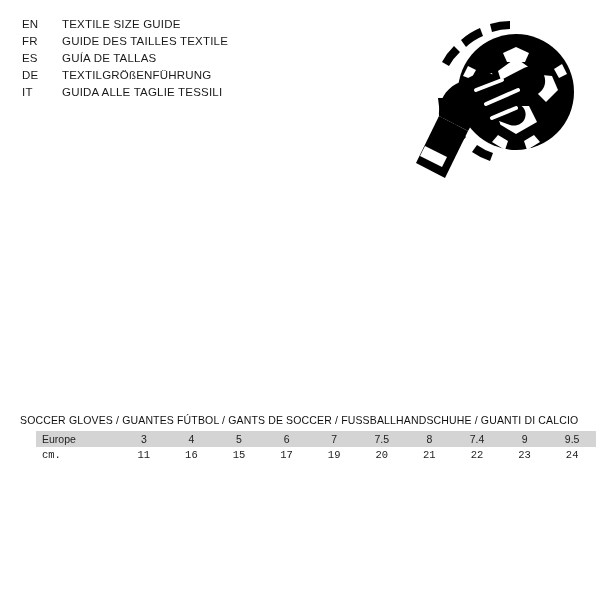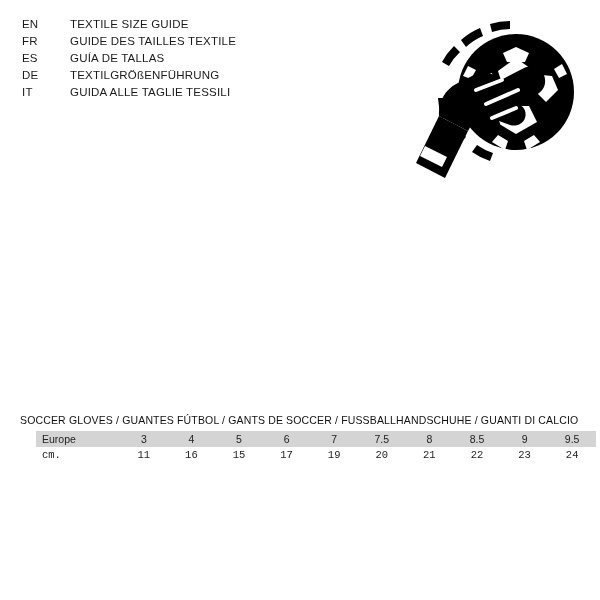--- a/index.html
+++ b/index.html
@@ -33,21 +33,20 @@
   .legend-code {
     width: 40px;
     font-size: 11.5px;
     letter-spacing: 0.2px;
     color: #1a1a1a;
   }
   .legend-text {
     font-size: 11.5px;
     letter-spacing: 0.2px;
     color: #1a1a1a;
-    margin-left: 8px;
   }
 
   
   #illustration {
     position: absolute;
     left: 398px;
     top: 6px;
     width: 196px;
     height: 186px;
   }
@@ -181,21 +180,21 @@
     <tbody>
       <tr class="row-europe">
         <td class="label-cell">Europe</td>
         <td>3</td>
         <td>4</td>
         <td>5</td>
         <td>6</td>
         <td>7</td>
         <td>7.5</td>
         <td>8</td>
-        <td>8.5</td>
+        <td>7.4</td>
         <td>9</td>
         <td>9.5</td>
       </tr>
       <tr class="row-cm">
         <td class="label-cell">cm.</td>
         <td>11</td>
         <td>16</td>
         <td>15</td>
         <td>17</td>
         <td>19</td>

